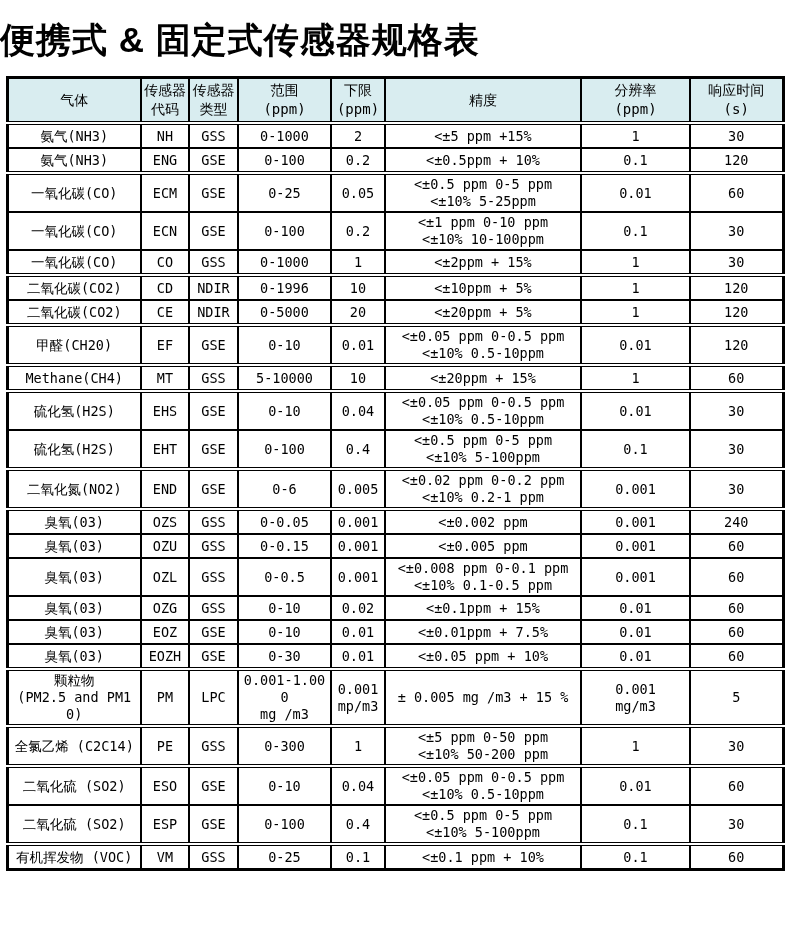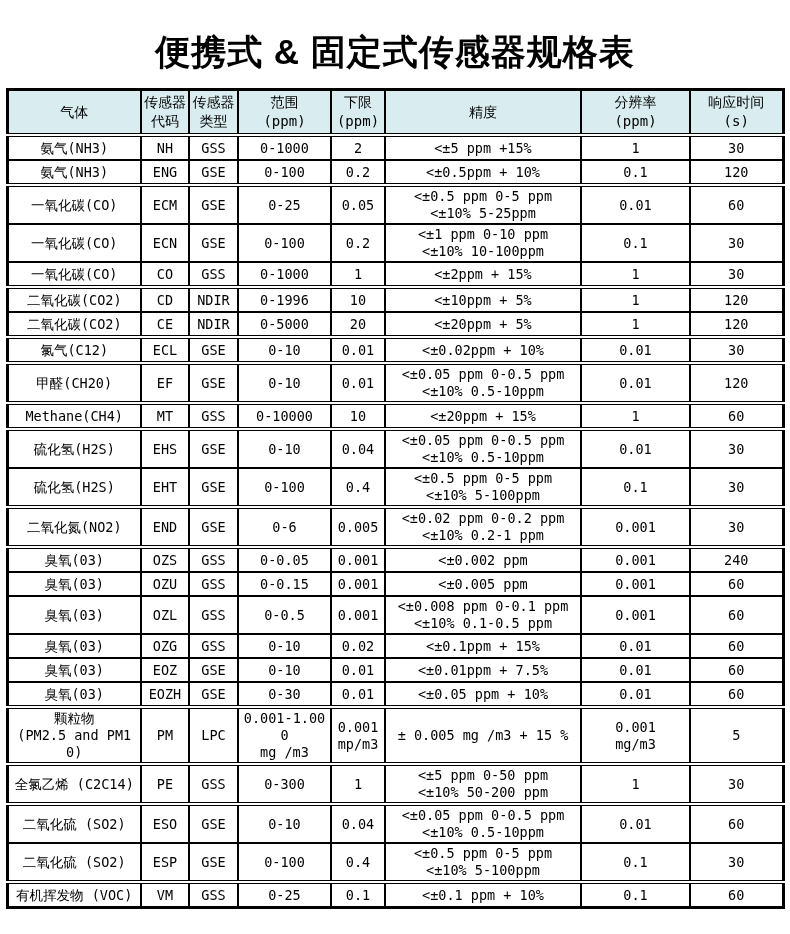--- a/index.html
+++ b/index.html
@@ -13,22 +13,21 @@
     color: #000;
   }
   .page {
     width: 790px;
     min-height: 934px;
     background: #fff;
     box-sizing: border-box;
     padding-top: 18px;
   }
   .page-title {
-    margin: 12px 0 14px 0;
-    text-align: center;
+    margin: 0 0 14px 0;
     font-size: 35px;
     line-height: 44px;
     font-weight: 900;
     letter-spacing: 1px;
     font-family: "Liberation Sans", "DejaVu Sans", sans-serif;
   }
   table.spec-table {
     border-collapse: collapse;
     table-layout: fixed;
     width: 776px;
@@ -299,46 +298,20 @@
           </td>
           <td>
             <div>1</div>
           </td>
           <td>
             <div>120</div>
           </td>
         </tr>
         <tr class="group-start">
           <td>
-            <div>氯气(C12)</div>
-          </td>
-          <td>
-            <div>ECL</div>
-          </td>
-          <td>
-            <div>GSE</div>
-          </td>
-          <td>
-            <div>0-10</div>
-          </td>
-          <td>
-            <div>0.01</div>
-          </td>
-          <td>
-            <div>&lt;±0.02ppm + 10%</div>
-          </td>
-          <td>
-            <div>0.01</div>
-          </td>
-          <td>
-            <div>30</div>
-          </td>
-        </tr>
-        <tr class="group-start">
-          <td>
             <div>甲醛(CH20)</div>
           </td>
           <td>
             <div>EF</div>
           </td>
           <td>
             <div>GSE</div>
           </td>
           <td>
             <div>0-10</div>
@@ -361,21 +334,21 @@
           <td>
             <div>Methane(CH4)</div>
           </td>
           <td>
             <div>MT</div>
           </td>
           <td>
             <div>GSS</div>
           </td>
           <td>
-            <div>0-10000</div>
+            <div>5-10000</div>
           </td>
           <td>
             <div>10</div>
           </td>
           <td>
             <div>&lt;±20ppm + 15%</div>
           </td>
           <td>
             <div>1</div>
           </td>

